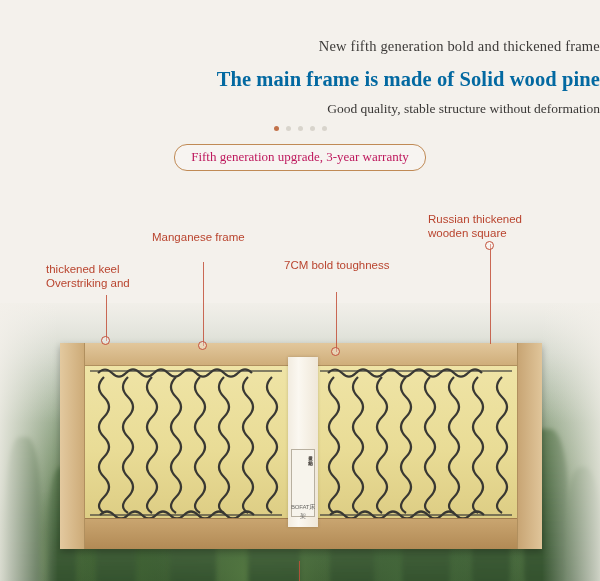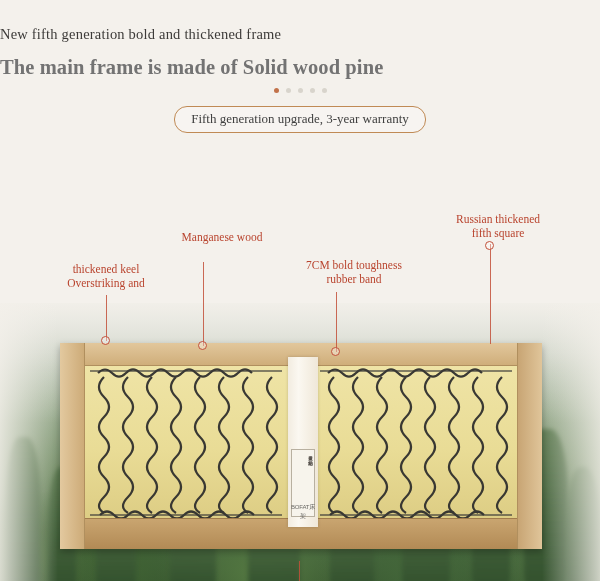--- a/index.html
+++ b/index.html
@@ -18,34 +18,34 @@
     width: 600px;
     height: 581px;
     overflow: hidden;
     background: #f4f1ec;
   }
 
   
   .top-block {
     position: relative;
     z-index: 5;
-    padding-top: 26px;
-    text-align: left;
+    padding-top: 38px;
+    text-align: right;
   }
   .eyebrow {
     font-size: 14.5px;
     color: #3c3a38;
     letter-spacing: .2px;
     font-family: "Liberation Serif", serif;
   }
   .headline {
     margin-top: 13px;
     font-size: 20.5px;
     font-weight: bold;
-    color: #737373;
+    color: #0369a1;
     letter-spacing: .1px;
     font-family: "Liberation Serif", serif;
   }
   .subline {
     margin-top: 10px;
     font-size: 13.5px;
     color: #3a3836;
     font-family: "Liberation Serif", serif;
   }
   .dots {
@@ -69,21 +69,21 @@
     margin-top: 13px;
     display: flex;
     justify-content: center;
   }
   .badge {
     display: inline-block;
     border: 1px solid #c08a55;
     border-radius: 13px;
     padding: 4px 16px 5px 16px;
     font-size: 13px;
-    color: #404040;
+    color: #be185d;
     background: rgba(255,255,255,0.25);
     font-family: "Liberation Serif", serif;
     white-space: nowrap;
   }
 
   
   .photo {
     position: absolute;
     left: 0;
     top: 303px;
@@ -221,22 +221,21 @@
     position: absolute;
     inset: 0;
     z-index: 8;
     pointer-events: none;
   }
   .callout-label {
     position: absolute;
     color: #b9442e;
     font-size: 11.5px;
     line-height: 14px;
-    text-align: center;
-    font-family: Liberation Serif, serif;
+    font-family: Liberation Sans, sans-serif;
     pointer-events: auto;
   }
   .marker {
     position: absolute;
     width: 9px;
     height: 9px;
     border-radius: 50%;
     border: 1.6px solid #c2503a;
     background: rgba(255,255,255,0.35);
     box-sizing: border-box;
@@ -250,20 +249,21 @@
   }
 </style>
 </head>
 <body>
 
 <div id="page">
 
   <div class="top-block">
     <div class="eyebrow">New fifth generation bold and thickened frame</div>
     <div class="headline">The main frame is made of Solid wood pine</div>
+    <div class="subline">Good quality, stable structure without deformation</div>
 
     <div class="dots">
       <span class="dot active"></span>
       <span class="dot"></span>
       <span class="dot"></span>
       <span class="dot"></span>
       <span class="dot"></span>
     </div>
 
     <div class="badge-wrap">
@@ -349,35 +349,34 @@
   <div class="callouts">
 
     <div class="callout-label" style="left:46px; top:262px; width:120px;">
       <div>thickened keel</div>
       <div>Overstriking and</div>
     </div>
     <div class="lead" style="left:106px; top:295px; height:46px;"></div>
     <div class="marker" style="left:101px; top:336px;"></div>
 
     <div class="callout-label" style="left:152px; top:230px; width:140px;">
-      <div>Manganese wood</div>
+      <div>Manganese frame</div>
     </div>
     <div class="lead" style="left:203px; top:262px; height:84px;"></div>
     <div class="marker" style="left:198px; top:341px;"></div>
 
     <div class="callout-label" style="left:284px; top:258px; width:140px;">
       <div>7CM bold toughness</div>
-      <div>rubber band</div>
     </div>
     <div class="lead" style="left:336px; top:292px; height:60px;"></div>
     <div class="marker" style="left:331px; top:347px;"></div>
 
     <div class="callout-label" style="left:428px; top:212px; width:140px;">
       <div>Russian thickened</div>
-      <div>fifth square</div>
+      <div>wooden square</div>
     </div>
     <div class="lead" style="left:490px; top:244px; height:100px;"></div>
     <div class="marker" style="left:485px; top:241px;"></div>
 
     <div class="lead" style="left:299px; top:561px; height:20px;"></div>
   </div>
 
 </div>
 
 </body></html>

